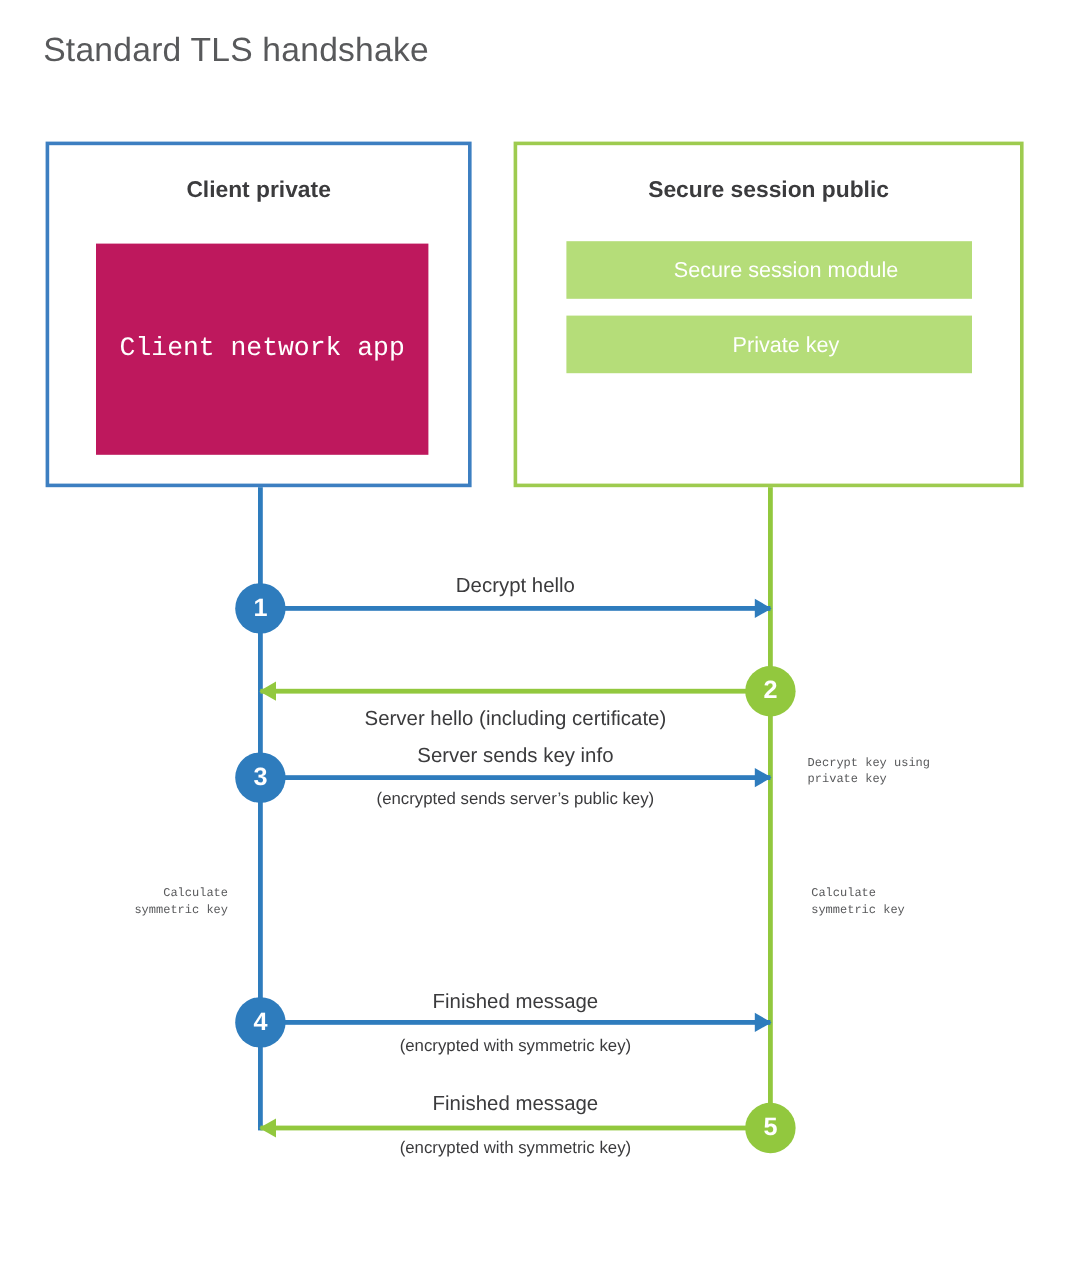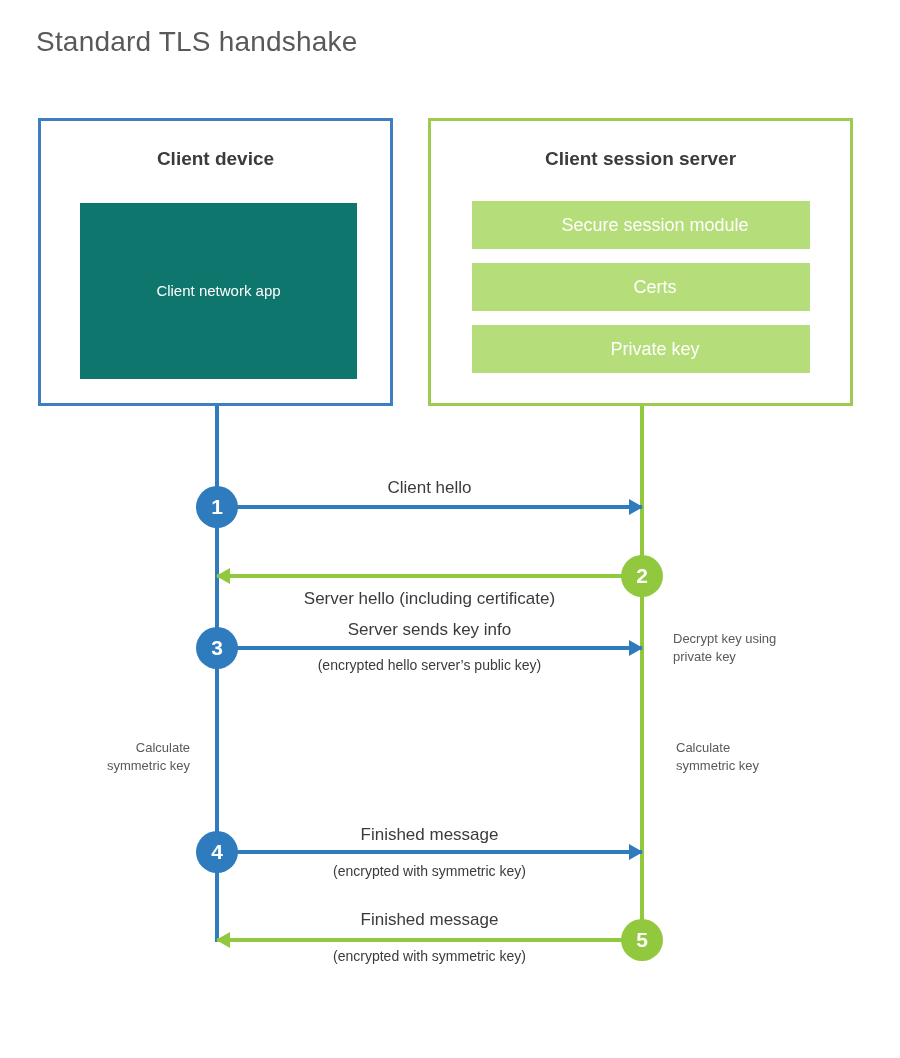--- a/index.html
+++ b/index.html
@@ -63,31 +63,32 @@
     color: #3b3b3d;
   }
 
   
   .client-app {
     position: absolute;
     left: 39px;
     top: 82px;
     width: 277px;
     height: 176px;
-    background: #0f766e;
+    background: #be185d;
     color: #ffffff;
-    font-size: 15px;
+    font-size: 22px;
     font-weight: 400;
     display: flex;
     align-items: center;
     justify-content: center;
     text-align: center;
     line-height: 1.3;
     padding: 0 10px;
     box-sizing: border-box;
+    font-family: Liberation Mono, monospace;
   }
   .server-rows {
     position: absolute;
     left: 41px;
     top: 80px;
     width: 338px;
   }
   .server-row {
     height: 48px;
     background: #b5dd79;
@@ -171,69 +172,69 @@
     position: absolute;
     text-align: center;
     font-size: 14px;
     color: #3b3b3d;
     white-space: nowrap;
   }
 
   
   .side-note {
     position: absolute;
-    font-size: 13px;
+    font-size: 10px;
     color: #58595b;
     line-height: 1.35;
     white-space: pre-line;
+    font-family: Liberation Mono, monospace;
   }
   .side-note.left { text-align: right; }
   .side-note.right { text-align: left; }
 </style>
 </head>
 <body>
 
 <div id="page">
 
   <div class="page-title">Standard TLS handshake</div>
 
   <div class="actor-box client">
-    <div class="actor-title">Client device</div>
+    <div class="actor-title">Client private</div>
     <div class="client-app">Client network app</div>
   </div>
 
   <div class="actor-box server">
-    <div class="actor-title">Client session server</div>
+    <div class="actor-title">Secure session public</div>
     <div class="server-rows">
       <div class="server-row">Secure session module</div>
-      <div class="server-row">Certs</div>
       <div class="server-row">Private key</div>
     </div>
   </div>
 
   <div class="lifeline client-line"></div>
   <div class="lifeline server-line"></div>
 
-  <div class="msg-label" style="left:217px; top:478px; width:425px;">Client hello</div>
+  <div class="msg-label" style="left:217px; top:478px; width:425px;">Decrypt hello</div>
   <div class="arrow blue" style="left:217px; top:505px; width:425px;">
     <span class="arrow-head right"></span>
   </div>
   <div class="step-circle blue" style="left:196px; top:486px;">1</div>
 
   <div class="msg-label" style="left:217px; top:549px; width:425px;margin-top:40px;">Server hello (including certificate)</div>
   <div class="arrow green" style="left:217px; top:574px; width:425px;">
     <span class="arrow-head left"></span>
   </div>
   <div class="step-circle green" style="left:621px; top:555px;">2</div>
 
   <div class="msg-label" style="left:217px; top:620px; width:425px;">Server sends key info</div>
   <div class="arrow blue" style="left:217px; top:646px; width:425px;">
     <span class="arrow-head right"></span>
   </div>
-  <div class="msg-sub" style="left:217px; top:657px; width:425px;">(encrypted hello server’s public key)</div>
+  <div class="msg-sub" style="left:217px; top:657px; width:425px;">(encrypted sends server’s public key)</div>
   <div class="step-circle blue" style="left:196px; top:627px;">3</div>
 
   <div class="side-note right" style="left:673px; top:630px; width:200px;">Decrypt key using
 private key</div>
 
   <div class="side-note left" style="left:0px; top:739px; width:190px;">Calculate
 symmetric key</div>
   <div class="side-note right" style="left:676px; top:739px; width:200px;">Calculate
 symmetric key</div>
 

